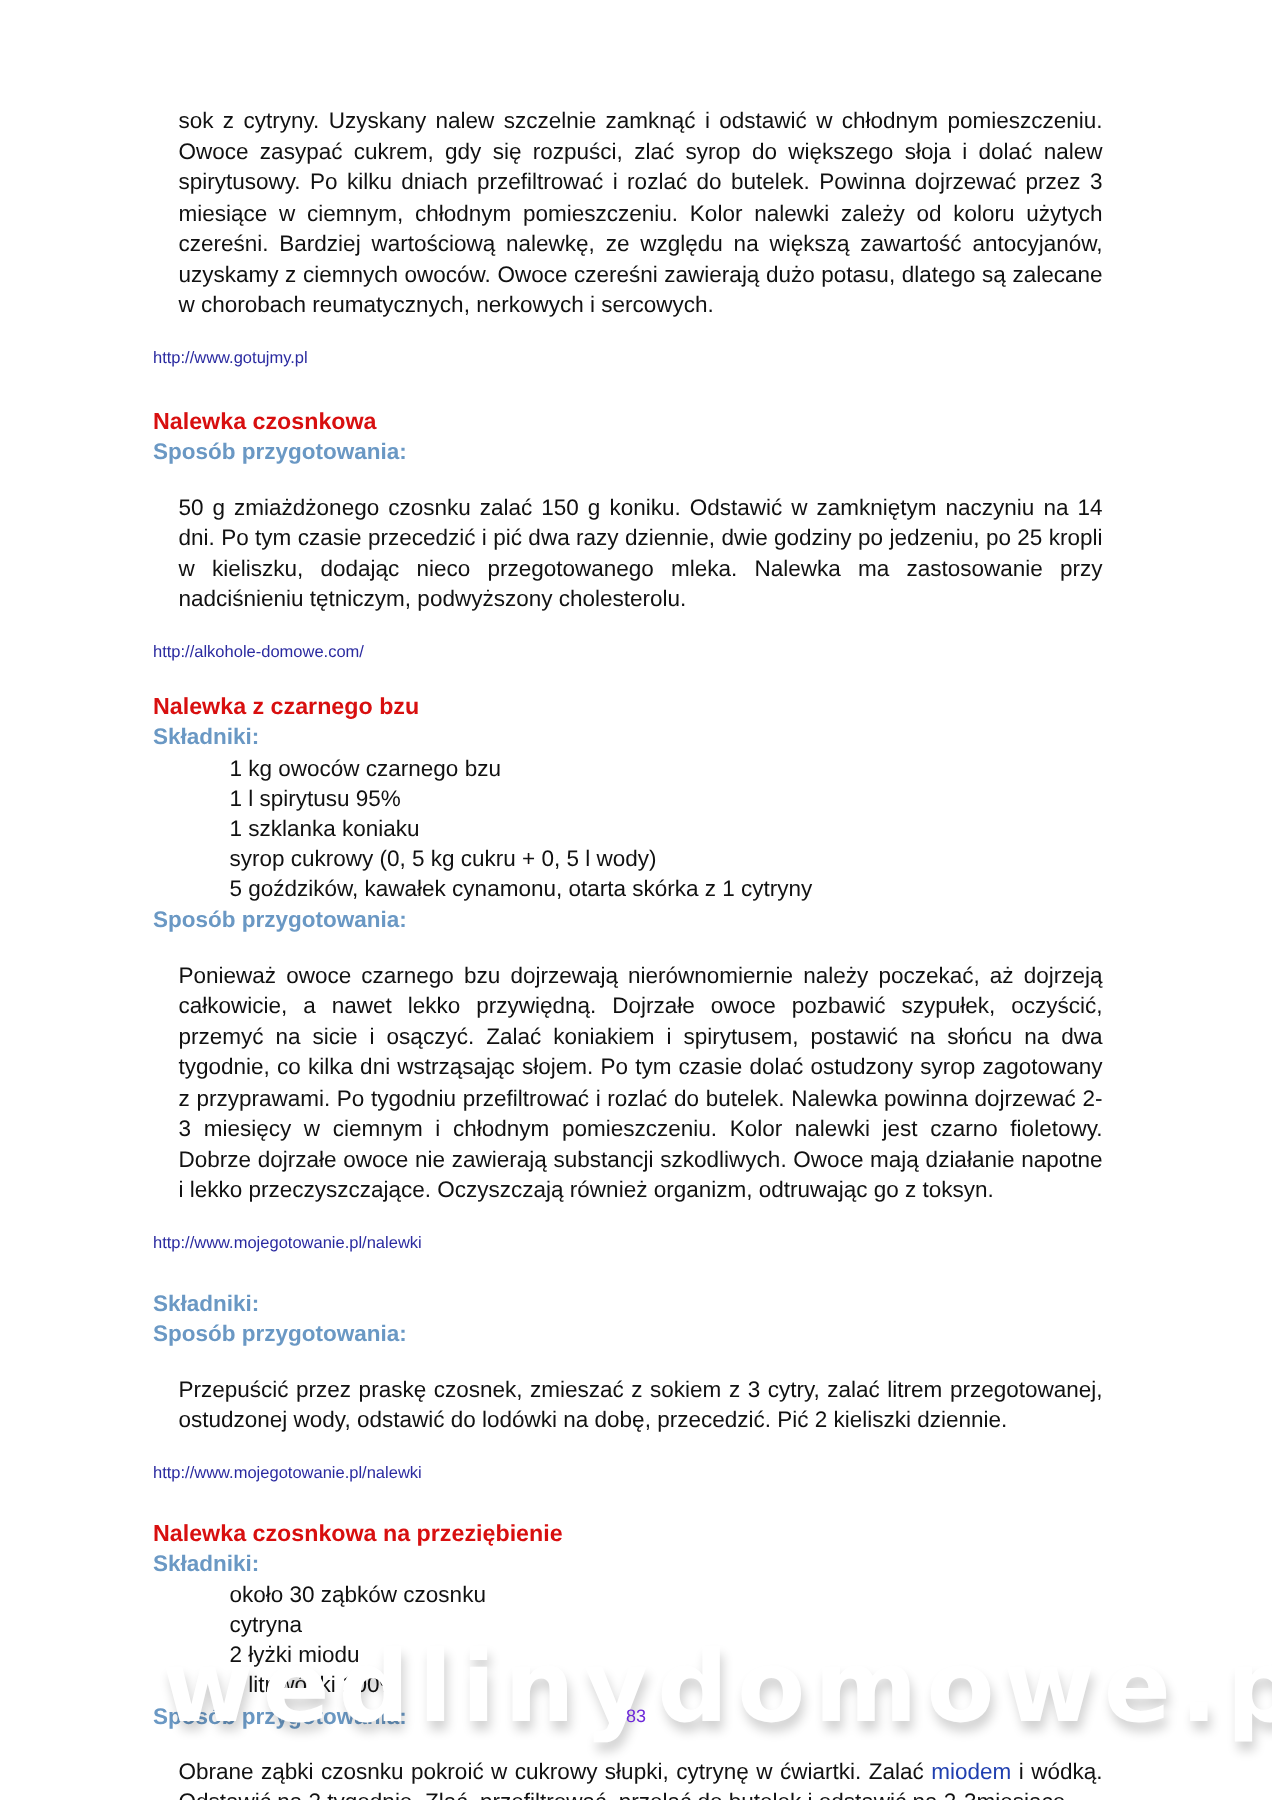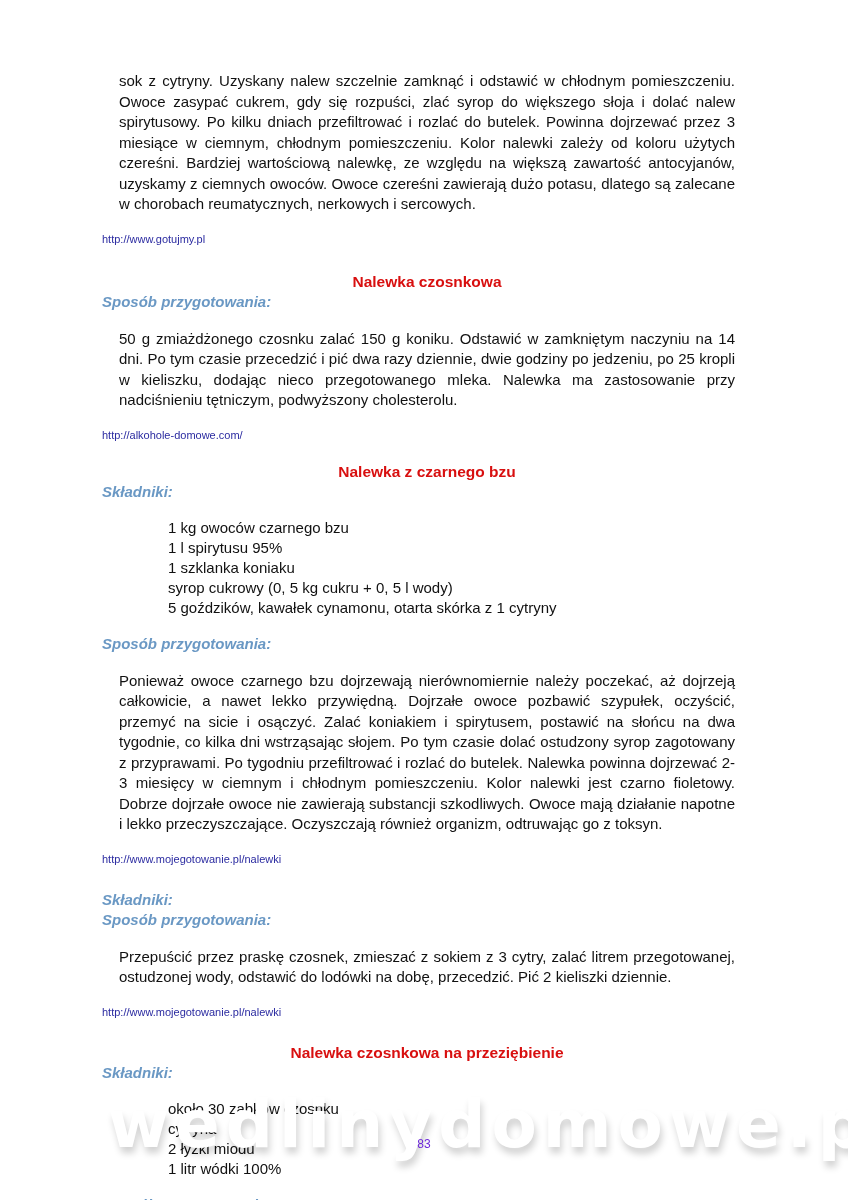--- a/index.html
+++ b/index.html
@@ -1,23 +1,23 @@
 <!DOCTYPE html>
 <html><head>
   <meta charset="utf-8">
   <style>
     html, body { margin: 0; padding: 0; background: #ffffff; }
     body { width: 848px; height: 1200px; position: relative; overflow: hidden;
       font-family: "Liberation Sans", sans-serif; color: #111; }
     .page { position: absolute; left: 102px; top: 54px; width: 650px; }
     .para { font-size: 15px; line-height: 20.5px; text-align: justify; margin: 17px; }
     .src { font-size: 11px; line-height: 14px; color: #2a2aa0; margin: 0; display: block; text-decoration: none; }
-    .title { font-size: 15.5px; font-weight: bold; color: #d80f0f; text-align: center; margin: 0; line-height: 20px; }
-    .label { font-size: 15px; font-weight: bold; font-style: italic; color: #6a98c4; margin: 0; line-height: 20px; }
-    .ing { font-size: 15px; line-height: 20px; margin: 16px; padding-left: 50px; }
+    .title { font-size: 15.5px; font-weight: bold; color: #d80f0f; text-align: left; margin: 0; line-height: 20px; }
+    .label { font-size: 15px; font-weight: bold; color: #6a98c4; margin: 0; line-height: 20px; }
+    .ing { font-size: 15px; line-height: 20px; margin: 1px; padding-left: 50px; }
     .ing div { white-space: nowrap; }
     .link { color: #1f3fb0; }
     .watermark { position: absolute; left: 108px; top: 1090px; width: 640px; text-align: center;
       font-family: "DejaVu Sans", sans-serif; font-weight: bold; font-size: 66px; letter-spacing: 6px;
       color: #ffffff; text-shadow: 2px 6px 7px rgba(0,0,0,0.18); line-height: 70px; }
     .pagenum { position: absolute; left: 0; width: 848px; top: 1137px; text-align: center; font-size: 12px; color: #6d28d9; }
   </style>
 </head>
 <body>
 

